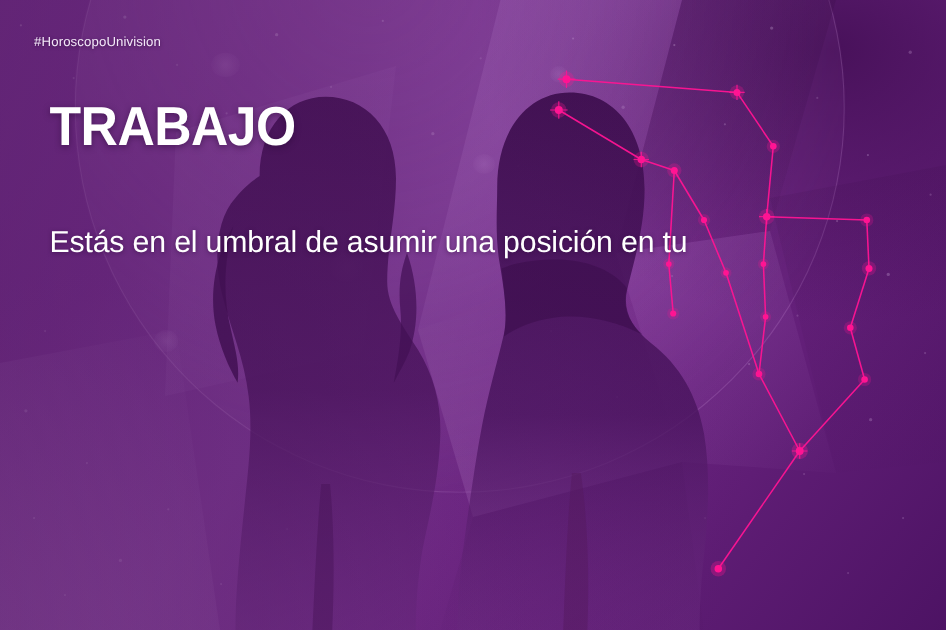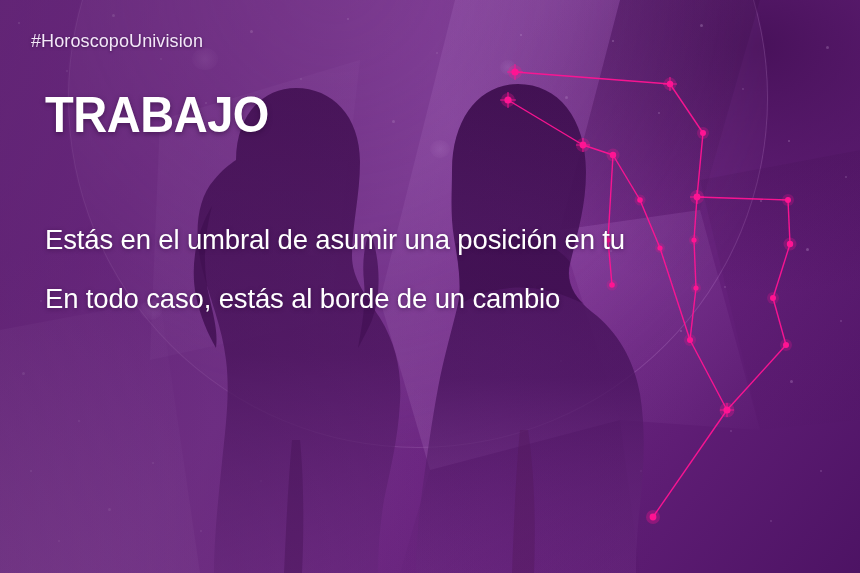--- a/index.html
+++ b/index.html
@@ -67,21 +67,21 @@
     position:absolute; inset:0;
     background:linear-gradient(100deg, rgba(60,14,76,0.42) 0%, rgba(60,14,76,0.26) 35%, rgba(60,14,76,0.05) 60%, rgba(60,14,76,0) 80%);
     pointer-events:none;
   }
 
   
   .content { position:absolute; inset:0; }
   .hashtag {
     position:absolute; left:31px; top:31px;
     color:#f3e8f8;
-    font-size:18px;
+    font-size:12px;
     font-weight:400;
     letter-spacing:0.1px;
     text-shadow:0 1px 3px rgba(40,8,52,0.55);
   }
   .headline {
     position:absolute; left:45px; top:89px;
     color:#ffffff;
     font-size:50px;
     line-height:52px;
     font-weight:bold;
@@ -93,21 +93,21 @@
   .body-copy {
     position:absolute; left:45px; top:200px;
     width:740px;
     color:#ffffff;
     font-size:27.5px;
     line-height:39px;
     font-weight:400;
     letter-spacing:-0.15px;
     text-shadow:0 1px 4px rgba(45,10,58,0.55);
   }
-  .body-copy .ln { display:block; white-space:nowrap;margin-top:20px; }
+  .body-copy .ln { display:block; white-space:nowrap; }
 </style>
 </head>
 <body>
 
 <div id="card">
 
   <div class="moon"></div>
   <div class="moon-edge"></div>
   <div class="moon-crater" style="left:192px;top:48px;width:26px;height:22px;"></div>
   <div class="moon-crater" style="left:430px;top:140px;width:20px;height:18px;"></div>
@@ -359,17 +359,16 @@
         <path d="M727,403 L727,417 M720,410 L734,410"></path>
       </g>
     </svg>
   </div>
 
   <div class="content">
     <div class="hashtag">#HoroscopoUnivision</div>
     <div class="headline">TRABAJO</div>
     <div class="body-copy">
       <span class="ln">Estás en el umbral de asumir una posición en tu</span>
-      <span class="ln">En todo caso, estás al borde de un cambio</span>
     </div>
   </div>
 
 </div>
 
 </body></html>

